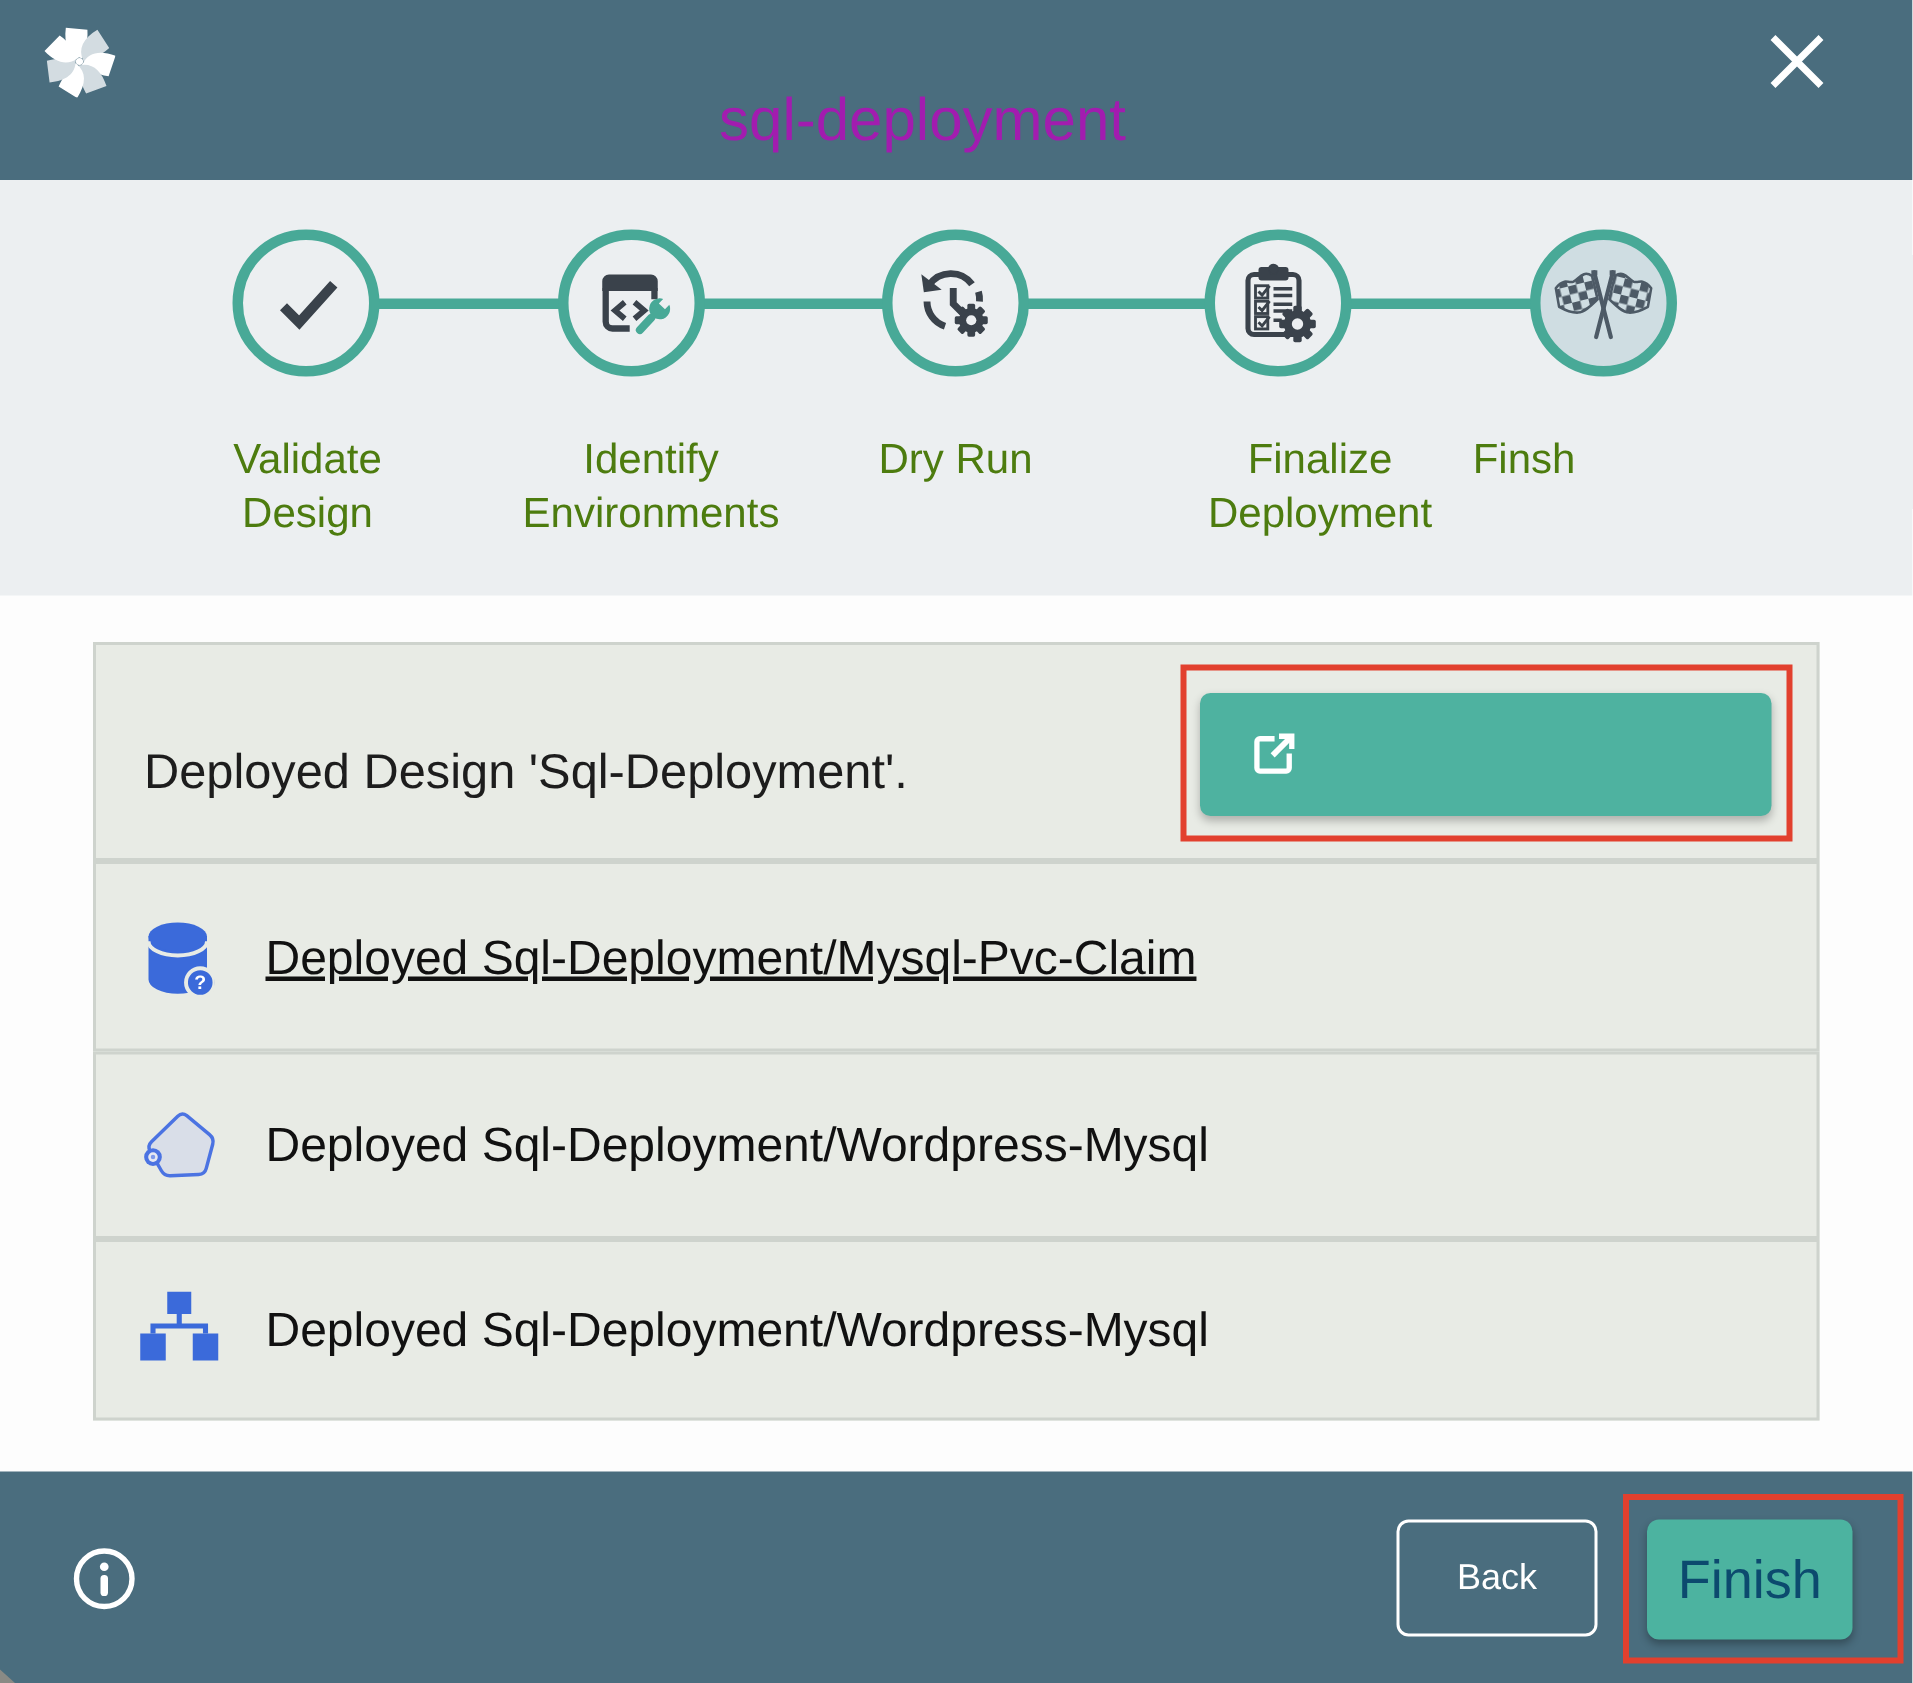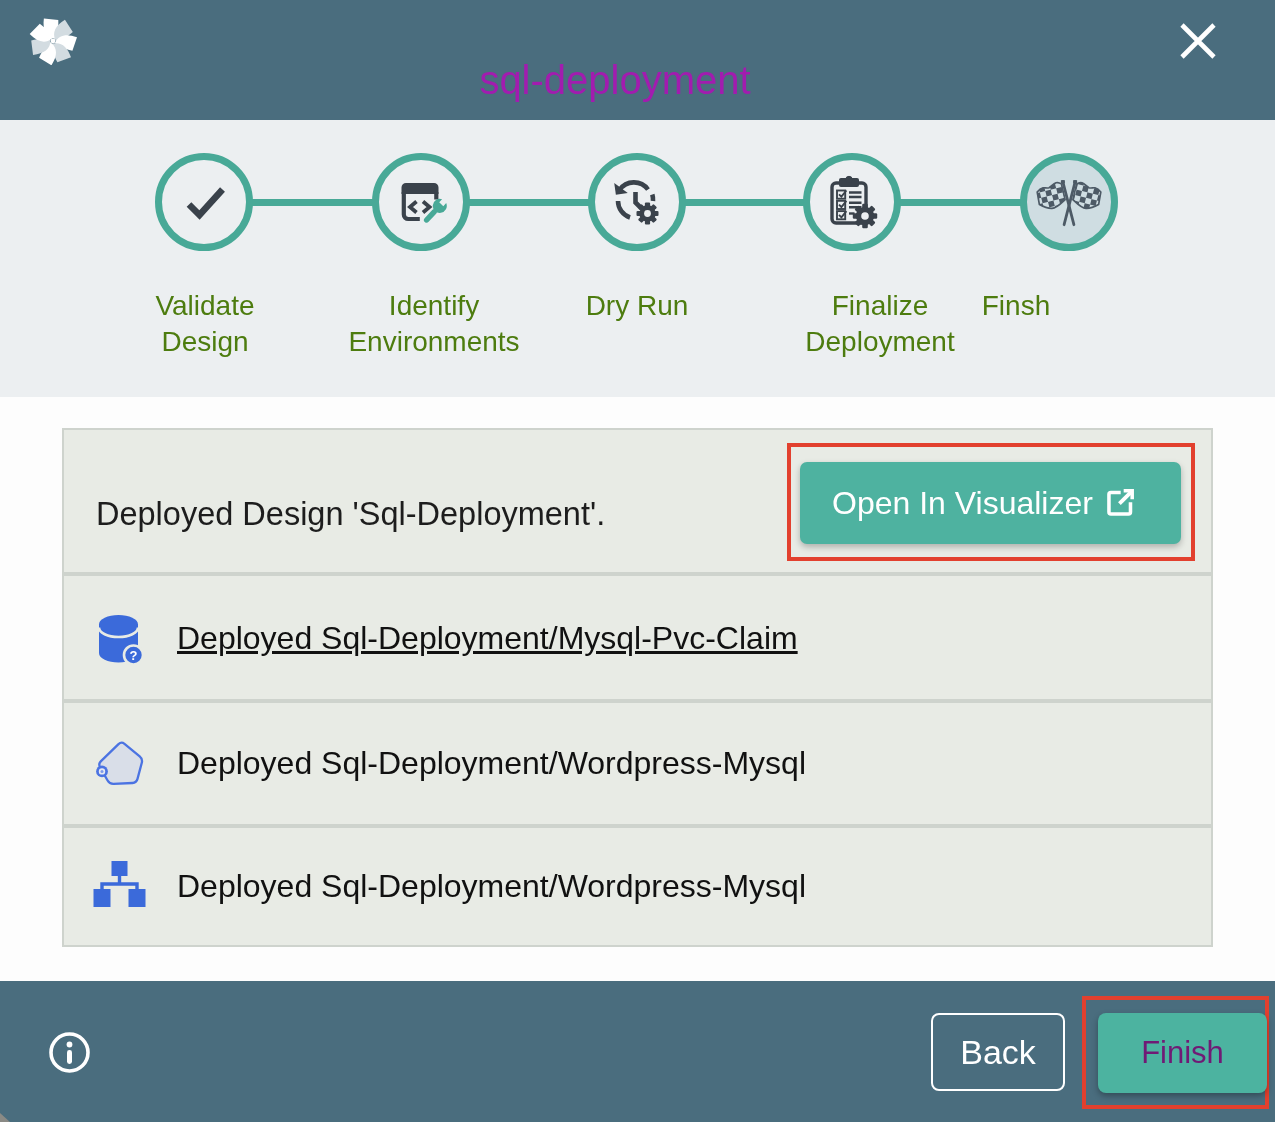--- a/index.html
+++ b/index.html
@@ -147,21 +147,20 @@
 <style>
 .row{left:62px;width:1147px;border:2px solid #ced3cd;background:#e8ebe5;}
 </style>
 
 <div class="abs" style="left:96px;top:485px;font-size:32.5px;color:#1d1d1d;margin-top:11px;">Deployed Design 'Sql-Deployment'.</div>
 
 <div class="abs" style="left:787px;top:443px;width:400px;height:110px;border:4px solid #e2402e;"></div>
 <div class="abs" style="left:800px;top:462px;width:381px;height:82px;border-radius:7px;
      background:#4eb2a0;box-shadow:0 3px 6px rgba(0,0,0,0.25);
      display:flex;align-items:center;justify-content:flex-start;padding-left:32px;gap:10px;box-sizing:border-box;">
-  <span style="font-size:32px;color:#ffffff;">Open In Visualizer</span>
   <svg width="34" height="34" viewBox="0 0 24 24">
     <path d="M12.5 4.6 H 5.6 a 1.4 1.4 0 0 0 -1.4 1.4 v 12.4 a 1.4 1.4 0 0 0 1.4 1.4 h 12.4 a 1.4 1.4 0 0 0 1.4 -1.4 V 11.5" stroke="#fff" stroke-width="2.5" fill="none"></path>
     <path d="M14.6 3.4 H 20.6 V 9.4" stroke="#fff" stroke-width="2.5" fill="none"></path>
     <path d="M19.9 4.1 L 11.6 12.4" stroke="#fff" stroke-width="2.7" fill="none"></path>
   </svg>
 </div>
 
 <svg class="abs" style="left:97px;top:614px;" width="46" height="52" viewBox="0 0 46 52">
   <path d="M2 10 v29 a 19.5 9.5 0 0 0 39 0 v-29 z" fill="#3b6ada"></path>
   <ellipse cx="21.5" cy="10.5" rx="19.5" ry="9.5" fill="#3b6ada" stroke="#e8ebe5" stroke-width="0"></ellipse>
@@ -196,25 +195,25 @@
 </style>
 
 <div class="abs" style="left:0;top:981px;width:1275px;height:141px;background:#4a6d7e;"></div>
 <svg class="abs" style="left:48px;top:1031px;" width="43" height="43" viewBox="0 0 43 43">
   <circle cx="21.5" cy="21.5" r="18.5" fill="none" stroke="#fff" stroke-width="3.6"></circle>
   <circle cx="21.5" cy="13.5" r="2.9" fill="#fff"></circle>
   <rect x="19" y="19" width="5" height="14" rx="2.4" fill="#fff"></rect>
 </svg>
 <div class="abs" style="left:931px;top:1013px;width:130px;height:74px;border:2px solid #ffffff;
      border-radius:8px;display:flex;align-items:center;justify-content:center;
-     font-size:34px;color:#ffffff;text-align:right;">Back</div>
+     font-size:24px;color:#ffffff;text-align:right;">Back</div>
 <div class="abs" style="left:1082px;top:996px;width:179px;height:105px;border:4px solid #e2402e;"></div>
-<div class="abs" style="left:1098px;top:1013px;width:169px;height:80px;background:#4cb3a0;
+<div class="abs" style="left:1098px;top:1013px;width:137px;height:80px;background:#4cb3a0;
      border-radius:8px;display:flex;align-items:center;justify-content:center;
-     font-size:31px;color:#701a75;box-shadow:0 3px 6px rgba(0,0,0,0.3);">Finish</div>
+     font-size:36px;color:#0c4a6e;box-shadow:0 3px 6px rgba(0,0,0,0.3);">Finish</div>
 
 <div class="abs" style="left:0;top:1113px;width:0;height:0;
      border-left:10px solid #8a8a85;border-top:9px solid transparent;"></div>
 
 <svg class="abs" style="left:29px;top:17px;" width="48" height="48" viewBox="-25 -25 50 50">
   <g>
     <path transform="rotate(0)" d="M 1 -2.5 C -7.5 -4.5, -11 -12, -9.5 -23.5 L 5.5 -22 C 6 -13, 3.8 -7, 1.8 -2 Z" fill="#ffffff"></path>
     <path transform="rotate(51.4)" d="M 1 -2.5 C -7.5 -4.5, -11 -12, -9.5 -23.5 L 5.5 -22 C 6 -13, 3.8 -7, 1.8 -2 Z" fill="#d3dce1"></path>
     <path transform="rotate(102.9)" d="M 1 -2.5 C -7.5 -4.5, -11 -12, -9.5 -23.5 L 5.5 -22 C 6 -13, 3.8 -7, 1.8 -2 Z" fill="#ffffff"></path>
     <path transform="rotate(154.3)" d="M 1 -2.5 C -7.5 -4.5, -11 -12, -9.5 -23.5 L 5.5 -22 C 6 -13, 3.8 -7, 1.8 -2 Z" fill="#d3dce1"></path>

